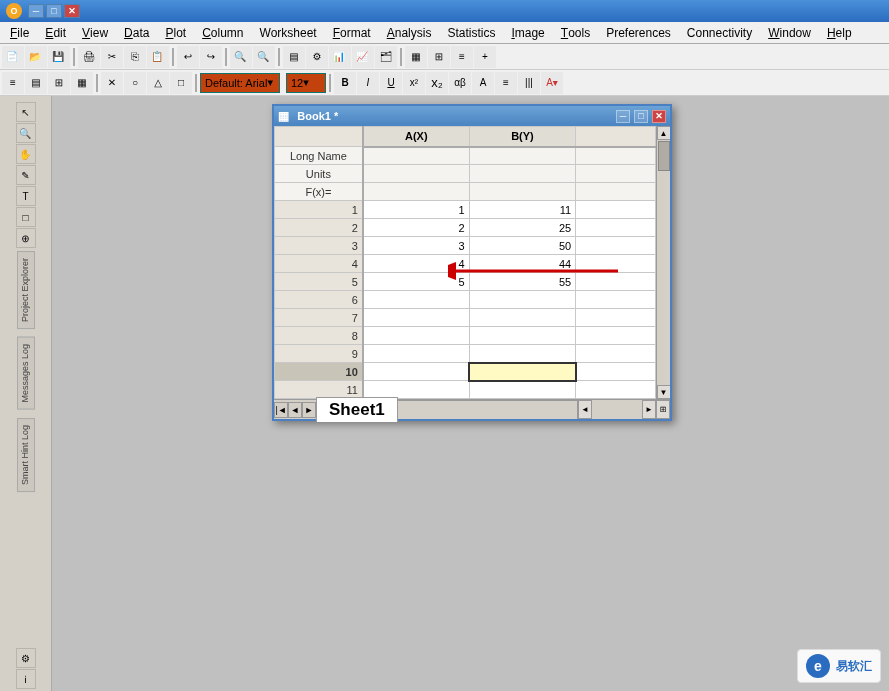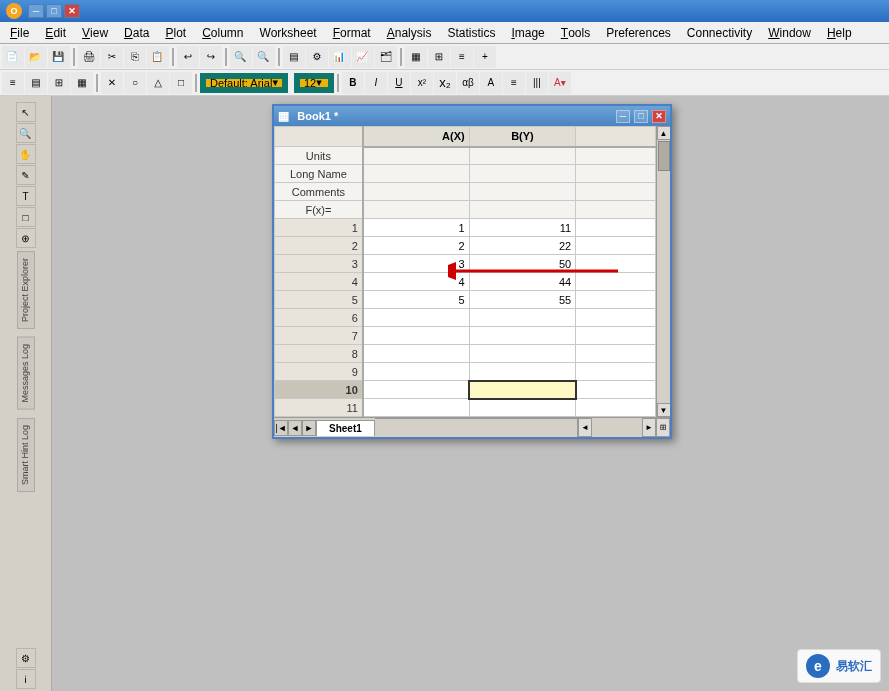--- a/index.html
+++ b/index.html
@@ -106,22 +106,22 @@
     }
     .tb-separator {
       width: 2px;
       height: 18px;
       background: #aaa;
       margin: 0 2px;
       flex-shrink: 0;
     }
     .tb-dropdown {
       height: 20px;
-      border: 6px solid #0f766e;
-      background: #eab308;
+      border: 1px solid #0f766e;
+      background: #c2410c;
       display: flex;
       align-items: center;
       padding: 0 4px;
       cursor: pointer;
       font-size: 11px;
       min-width: 80px;
     }
 
     
     .toolbar-row2 {
@@ -286,36 +286,35 @@
     }
     table.ws-table .data-row .row-header {
       background: #e8e4dc;
     }
     table.ws-table .selected-cell {
       background: #fff9c4 !important;
       border: 2px solid #333 !important;
     }
     table.ws-table .col-a {
       width: 80px;
-      text-align: right;
       margin-top: 40px;
     }
     table.ws-table .col-b {
       width: 80px;
     }
     table.ws-table .empty-col {
       background: #e8e4dc;
       width: 60px;
     }
     .ws-tab {
       padding: 2px 12px;
       background: #e8e4dc;
       border: 1px solid #999;
       border-bottom: none;
-      font-size: 10px;
+      font-size: 17px;
       cursor: pointer;
     }
     .ws-tab.active {
       background: white;
       font-weight: bold;
     }
     .ws-nav-btn {
       width: 14px;
       height: 16px;
       background: #d4d0c8;
@@ -550,54 +549,48 @@
               <tr>
                 <td class="row-header"></td>
                 <td class="col-header col-a">A(X)</td>
                 <td class="col-header col-b">B(Y)</td>
                 <td class="col-header empty-col"></td>
               </tr>
             </thead>
             <tbody>
 
               <tr class="meta-row">
+                <td class="row-header">Long Name</td>
+                <td></td>
+                <td></td>
+                <td class="empty-col"></td>
+              </tr>
+              <tr class="meta-row">
                 <td class="row-header">Units</td>
-                <td></td>
-                <td></td>
-                <td class="empty-col"></td>
-              </tr>
-              <tr class="meta-row">
-                <td class="row-header">Long Name</td>
-                <td></td>
-                <td></td>
-                <td class="empty-col"></td>
-              </tr>
-              <tr class="meta-row">
-                <td class="row-header">Comments</td>
                 <td></td>
                 <td></td>
                 <td class="empty-col"></td>
               </tr>
               <tr class="meta-row">
                 <td class="row-header">F(x)=</td>
                 <td></td>
                 <td></td>
                 <td class="empty-col"></td>
               </tr>
 
               <tr class="data-row">
                 <td class="row-header">1</td>
                 <td>1</td>
                 <td>11</td>
                 <td class="empty-col"></td>
               </tr>
               <tr class="data-row">
                 <td class="row-header">2</td>
                 <td>2</td>
-                <td>22</td>
+                <td>25</td>
                 <td class="empty-col"></td>
               </tr>
               <tr class="data-row">
                 <td class="row-header">3</td>
                 <td>3</td>
                 <td>50</td>
                 <td class="empty-col"></td>
               </tr>
               <tr class="data-row">
                 <td class="row-header">4</td>

